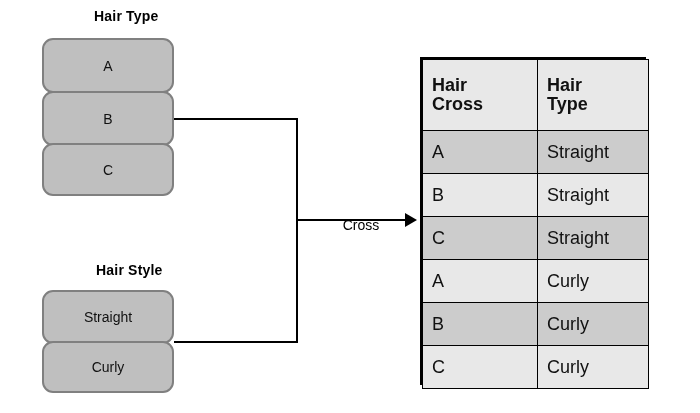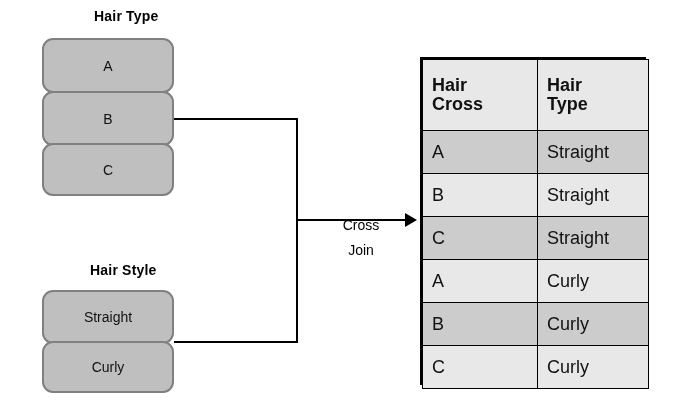--- a/index.html
+++ b/index.html
@@ -125,21 +125,21 @@
   </div>
 
   <div class="rbox" style="left:42px; top:91px; width:132px; height:55px;">
     <span>B</span>
   </div>
 
   <div class="rbox" style="left:42px; top:143px; width:132px; height:53px;">
     <span>C</span>
   </div>
 
-  <div class="group-title" style="left:62px; top:262px;">Hair Style</div>
+  <div class="group-title" style="left:68px; top:262px;">Hair Style</div>
 
   <div class="rbox" style="left:42px; top:290px; width:132px; height:54px;">
     <span>Straight</span>
   </div>
 
   <div class="rbox" style="left:42px; top:341px; width:132px; height:52px;">
     <span>Curly</span>
   </div>
 
   <div class="line-h" style="left:174px; top:118px; width:124px;"></div>
@@ -147,23 +147,20 @@
   <div class="line-h" style="left:174px; top:341px; width:124px;"></div>
 
   <div class="line-v" style="left:296px; top:118px; height:225px;"></div>
 
   <div class="line-h" style="left:296px; top:219px; width:110px;"></div>
 
   <div class="arrow-head" style="left:405px; top:213px;"></div>
 
   <div class="join-label" style="left:330px; top:197px; width:62px;">
     <div>Cross</div>
-  </div>
-  <div class="join-label" style="left:330px; top:222px; width:62px;">
-    <div>Join</div>
   </div>
 
   <div id="result-table">
     <table>
       <colgroup>
         <col class="c1">
         <col class="c2">
       </colgroup>
       <thead>
         <tr>

